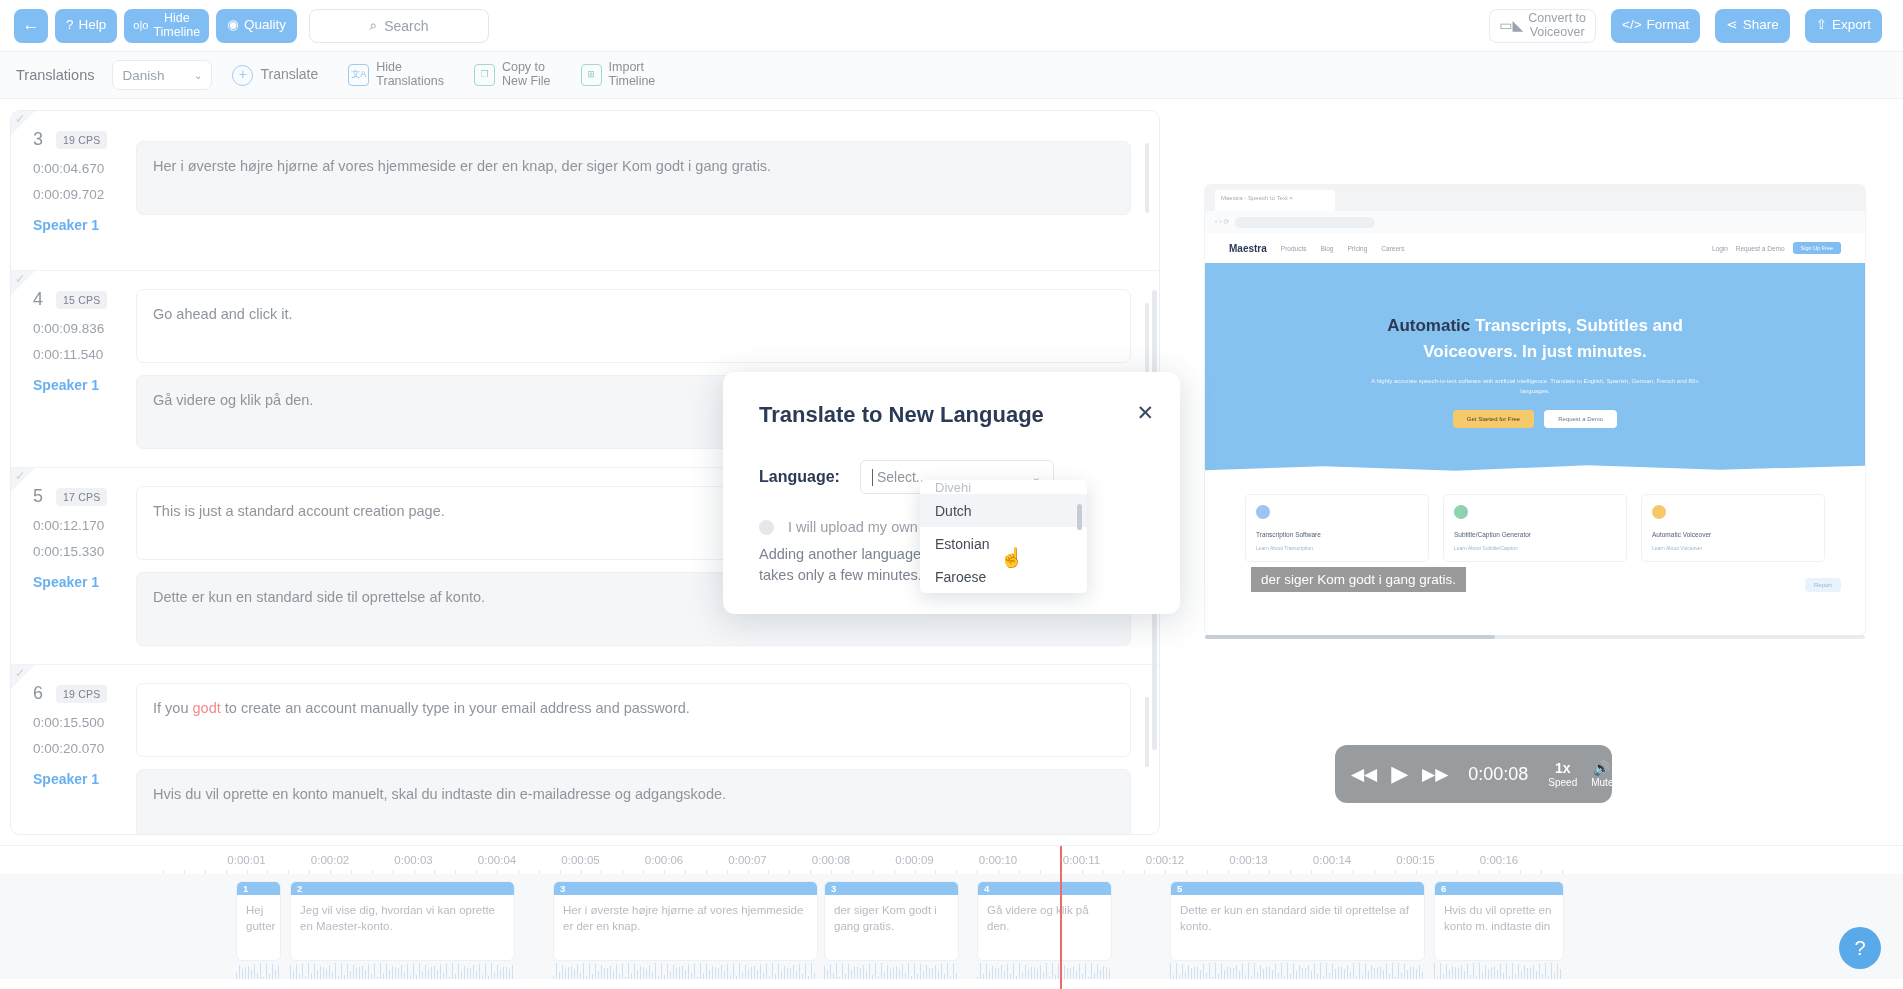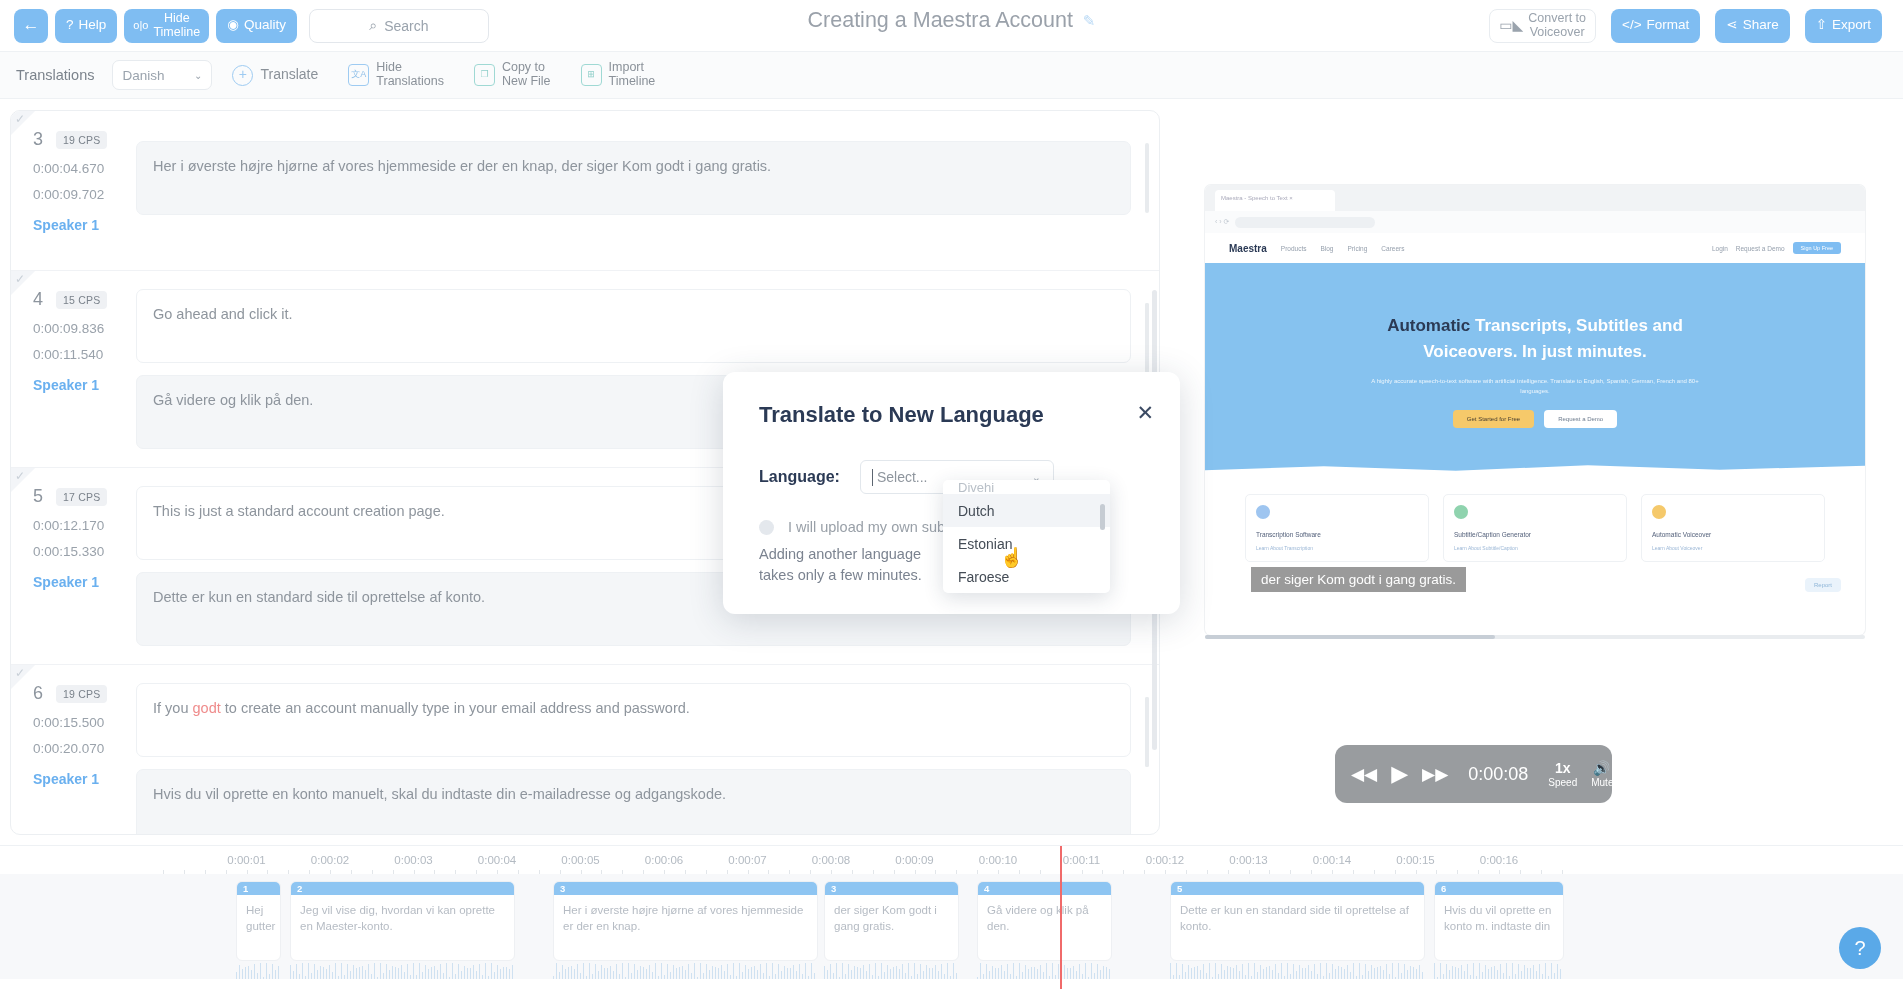--- a/index.html
+++ b/index.html
@@ -228,21 +228,21 @@
     padding: 0 12px; font-size: 14px; color: #8e959d; cursor: pointer;
     position: relative; background: #fff;
   }
   .select-ctl .caret { color: #aab2ba; font-size: 11px; }
   .select-ctl .caretbar { position: absolute; left: 11px; top: 8px; width: 1px; height: 17px; background: #5c6570; }
   .checkrow { display: flex; align-items: center; gap: 14px; margin-top: 25px; }
   .radio-dot { width: 15px; height: 15px; border-radius: 50%; background: #e4e8ed; flex: none; cursor: pointer; }
   .checkrow span { font-size: 14.5px; color: #99a0a8; }
   .modal .note { font-size: 14.5px; color: #7b8390; margin-top: 9px; line-height: 1.45; max-width: 190px; }
   .dropdown {
-    position: absolute; left: 943px; top: 480px; width: 167px; height: 113px;
+    position: absolute; left: 920px; top: 480px; width: 167px; height: 113px;
     background: #fff; border-radius: 5px; box-shadow: 0 5px 20px rgba(40,55,80,.16);
     overflow: hidden; z-index: 40;
   }
   .dd-item { height: 33px; display: flex; align-items: center; padding: 0 15px;
              font-size: 14px; color: #444c56; cursor: pointer; }
   .dd-item.partial { color: #b9c0c8; height: 14px; font-size: 13px; }
   .dd-item.hover { background: #f2f4f7; }
   .dd-scroll { position: absolute; right: 5px; top: 24px; width: 5px; height: 26px;
                background: #c6ccd3; border-radius: 4px; }
   .cursor-hand {
@@ -291,24 +291,20 @@
       </div>
       <div class="tb-btn">
         <span>⋖</span>
         <span>Share</span>
       </div>
       <div class="tb-btn">
         <span>⇧</span>
         <span>Export</span>
       </div>
     </div>
-  </div>
-  <div class="doc-title">
-    <span>Creating a Maestra Account</span>
-    <span class="edit-ic">✎</span>
   </div>
 
   <div class="subbar">
     <div class="subbar-label">Translations</div>
     <div class="langsel">
       <span>Danish</span>
       <span style="font-size:10px;">⌄</span>
     </div>
     <div class="sb-btn">
       <span class="ic-circle">+</span>

